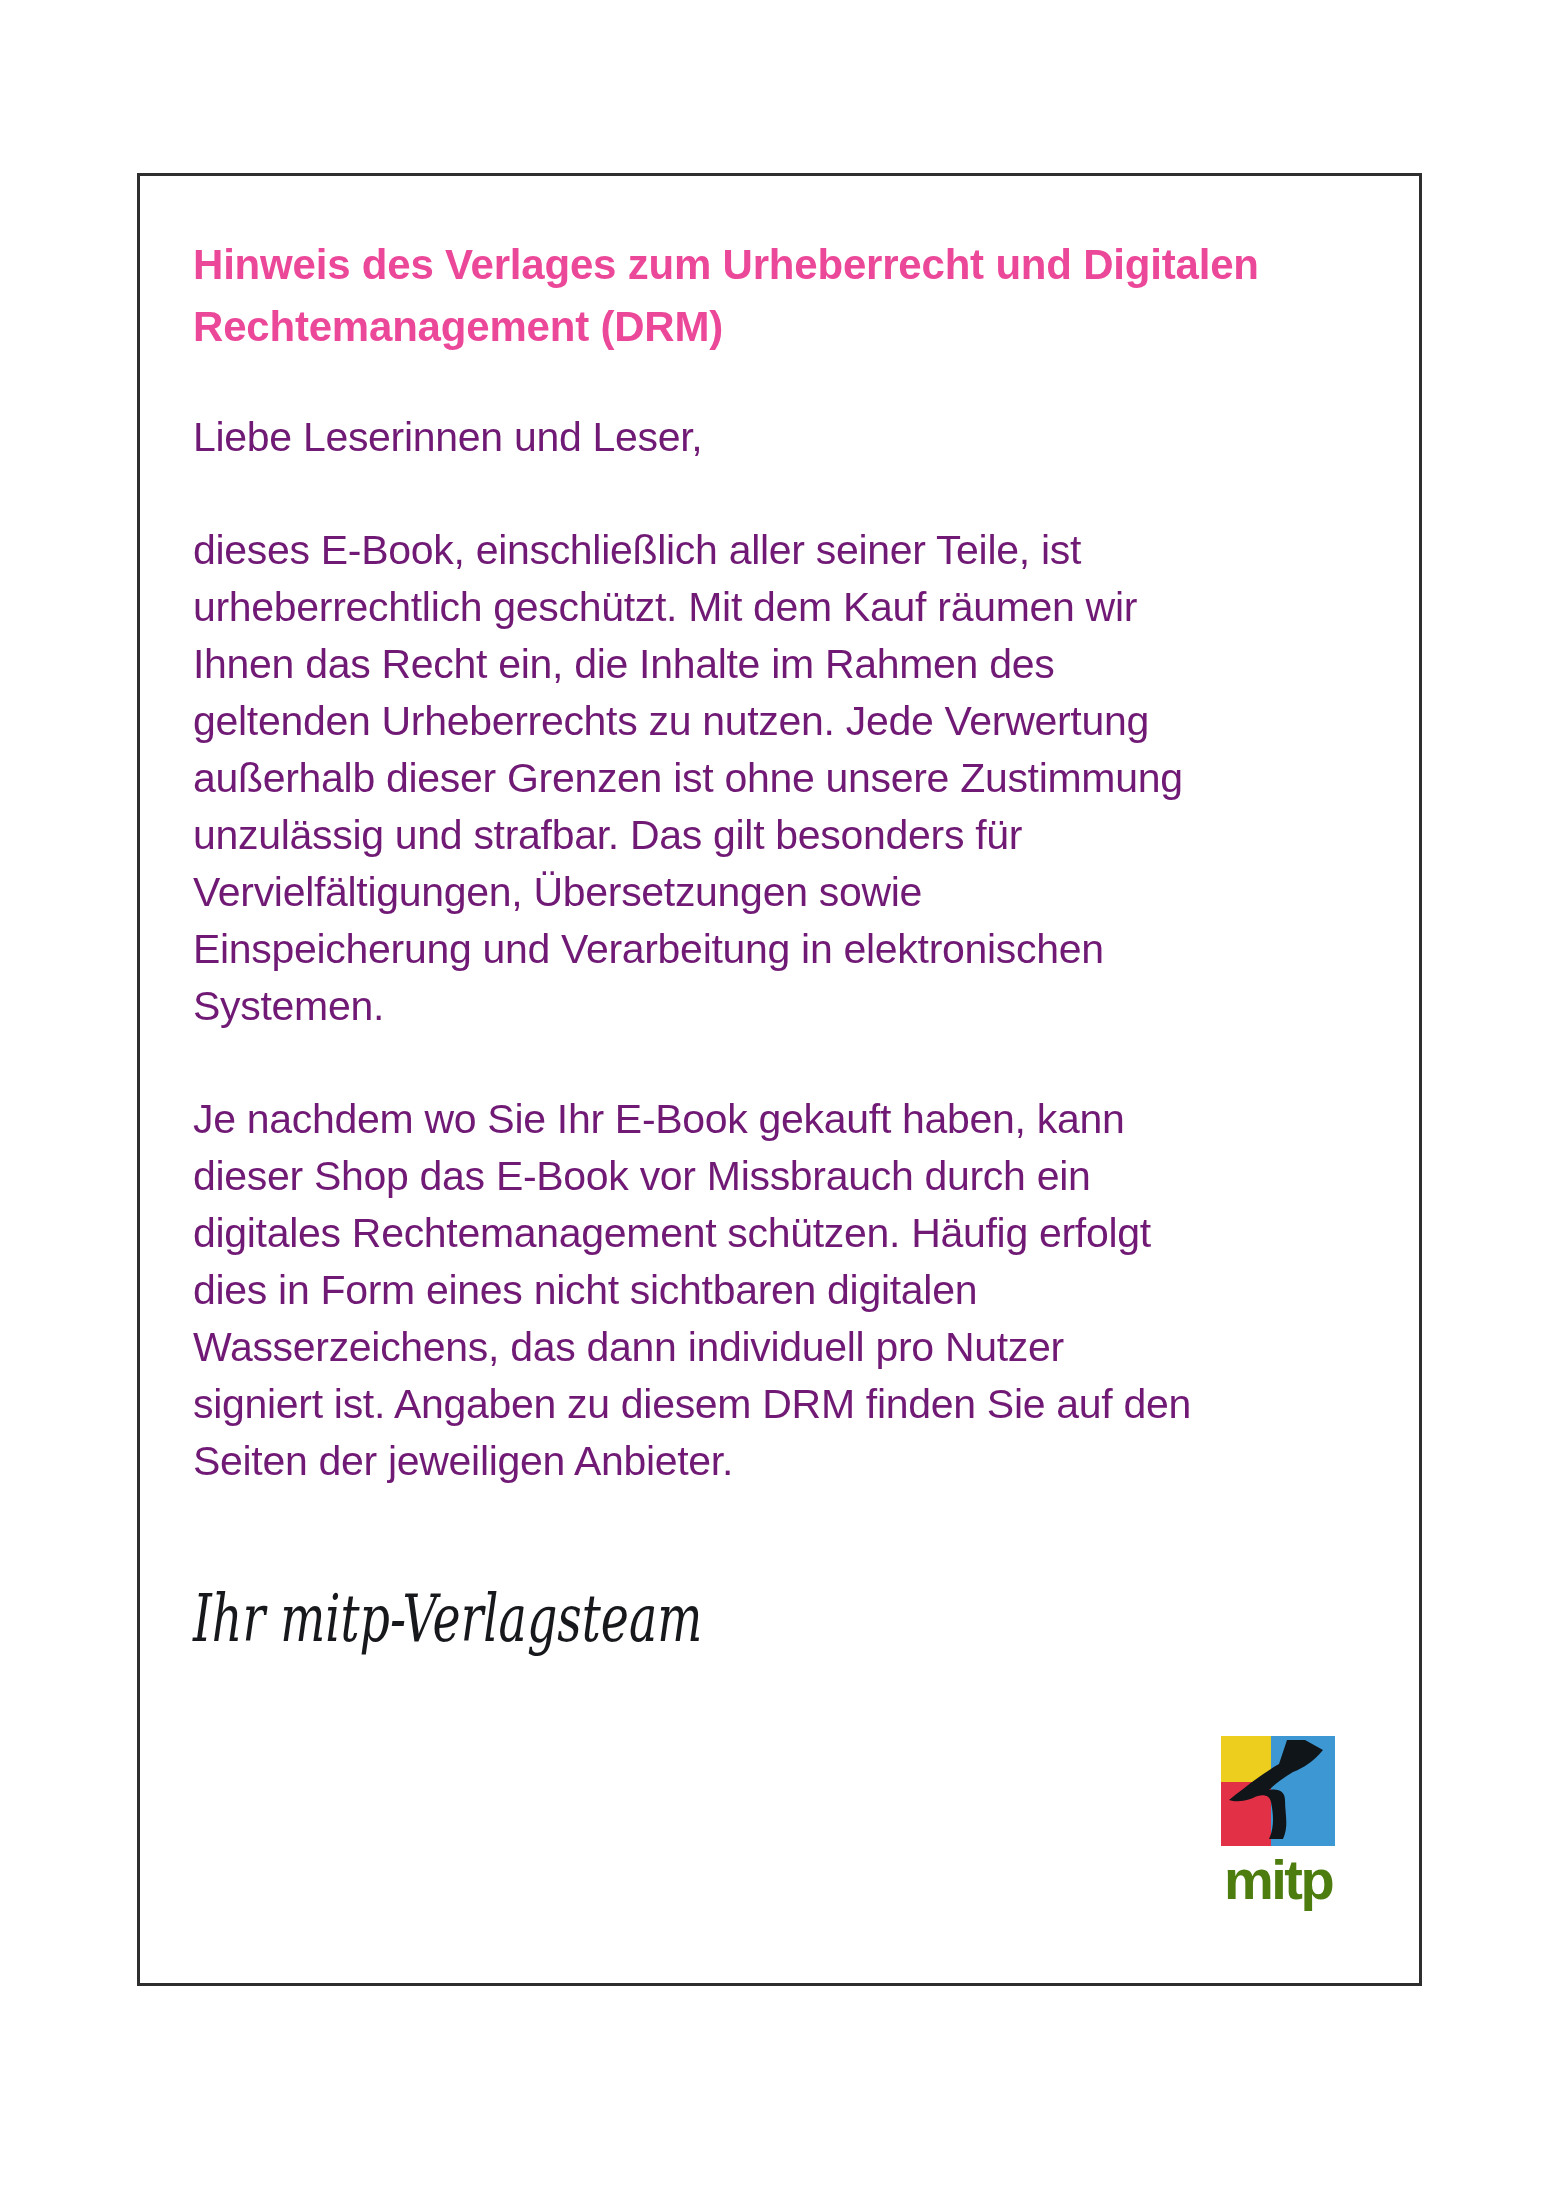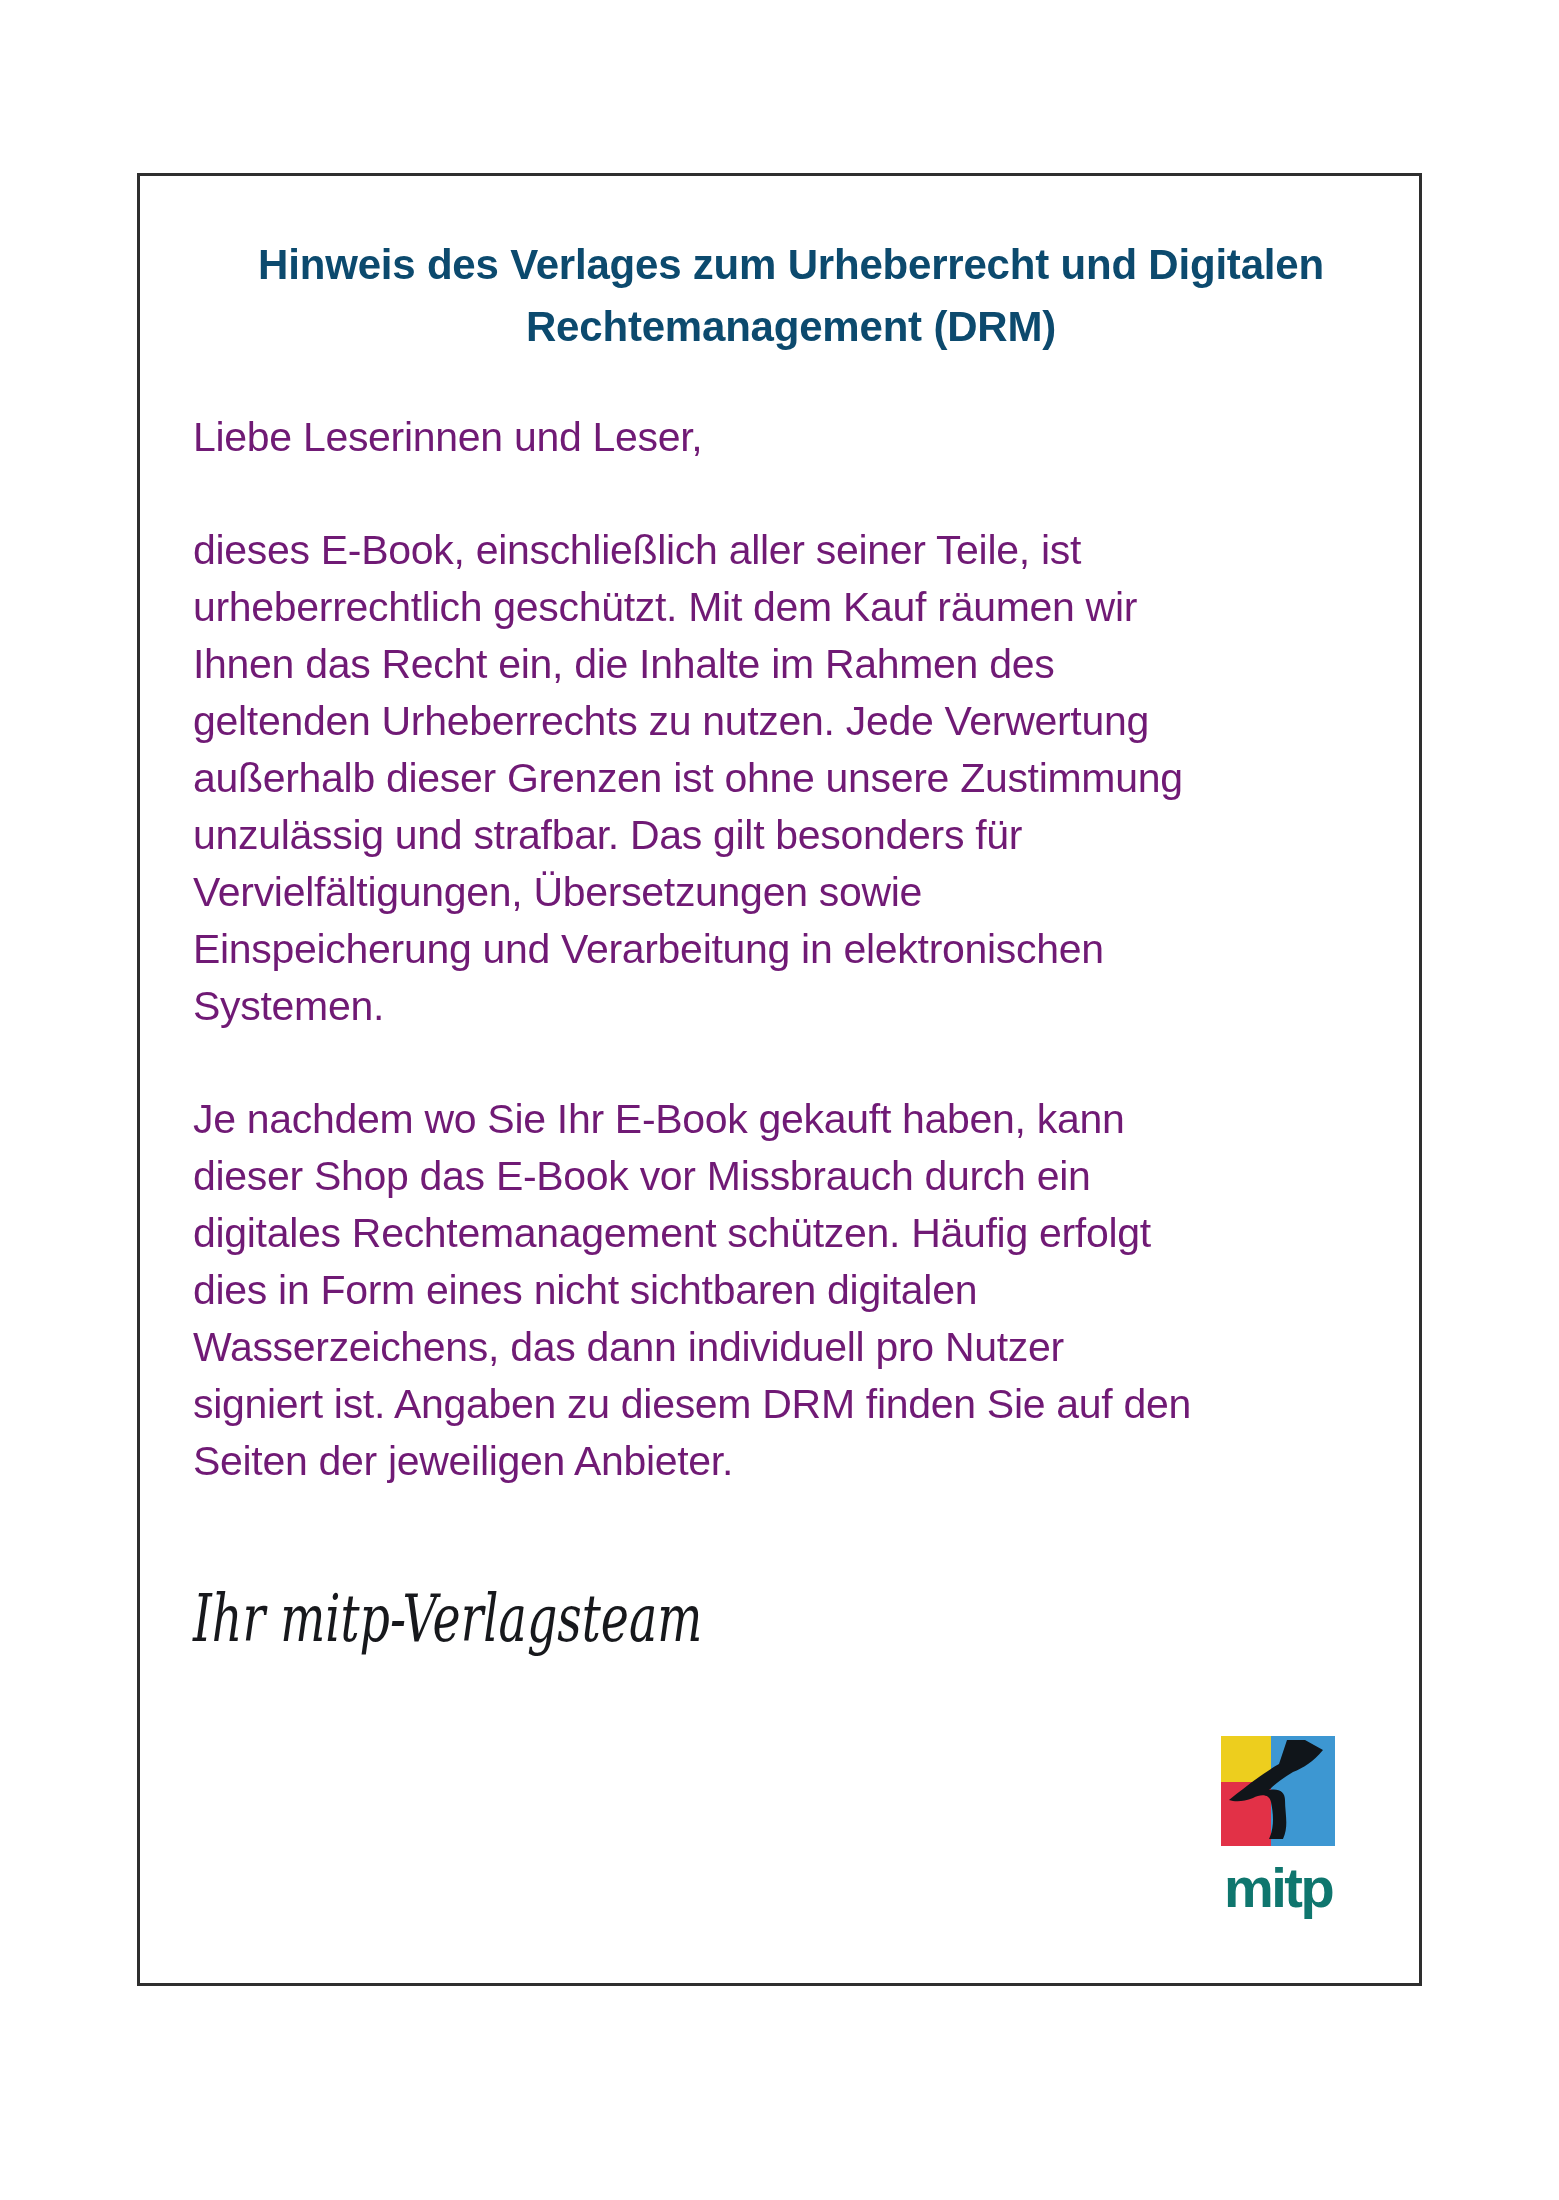--- a/index.html
+++ b/index.html
@@ -26,22 +26,21 @@
     padding: 58px 30px 0 53px;
     background: #ffffff;
   }
   .heading {
     font-size: 42px;
     font-weight: bold;
     line-height: 62px;
     letter-spacing: -0.2px;
     margin: 0 0 51px 0;
     white-space: pre-line;
-    color: #0c4a6e;
-    text-align: center;
+    color: #ec4899;
   }
   .body-text {
     font-size: 41px;
     line-height: 57px;
     letter-spacing: -0.3px;
     margin: 0 0 56px 0;
     white-space: pre-line;
     color: #701a75;
   }
   .signature {
@@ -63,26 +62,26 @@
     width: 120px;
     text-align: center;
   }
   .logo svg {
     display: block;
     width: 114px;
     height: 110px;
     margin: 0 auto;
   }
   .logo .wordmark {
-    margin-top: 14px;
+    margin-top: 6px;
     font-size: 56px;
     font-weight: bold;
     letter-spacing: -2.5px;
     line-height: 1;
-    color: #0f766e;
+    color: #4d7c0f;
   }
   .ly { fill: var(--logo-yellow, #EDCE1E); }
   .lr { fill: var(--logo-red, #E23147); }
   .lb { fill: var(--logo-blue, #3D97D2); }
   .lk { fill: var(--logo-ink, #10151A); }
 </style>
 </head>
 <body>
 
 <div class="frame">

